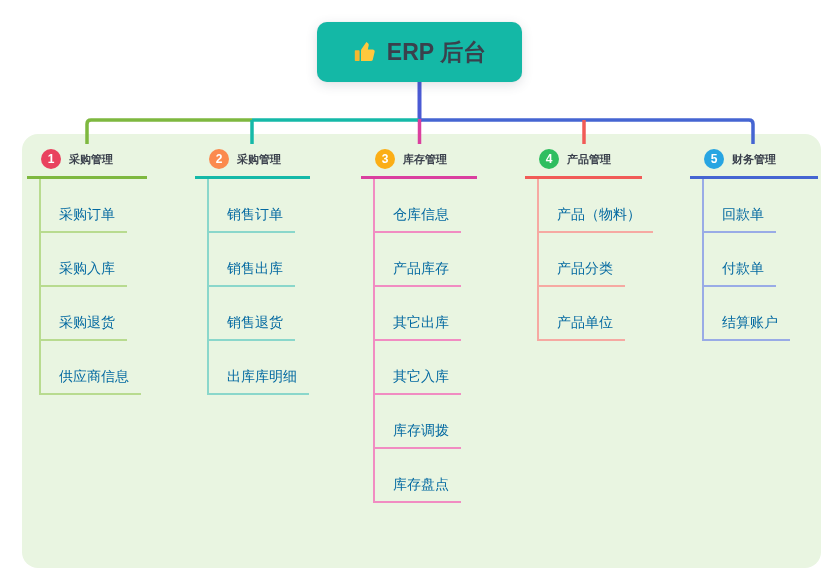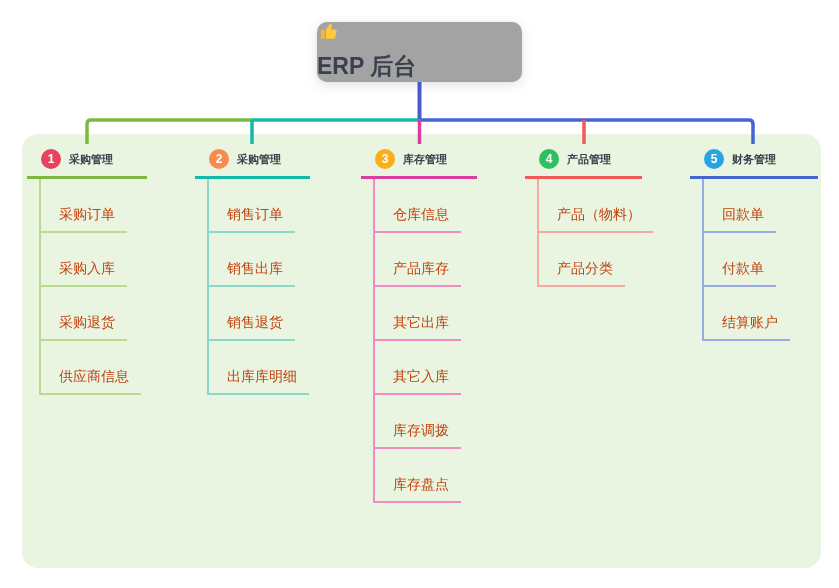--- a/index.html
+++ b/index.html
@@ -28,27 +28,26 @@
     width:839px; height:588px;
     z-index:2;
     pointer-events:none;
   }
 
   
   .root-node {
     position:absolute;
     left:317px; top:22px;
     width:205px; height:60px;
-    background:#a3a3a3;
+    background:#14b8a6;
     border-radius:10px;
     box-shadow:0 3px 12px rgba(60,70,90,.16), 0 0 1px rgba(60,70,90,.18);
-    display:flex; justify-content:center;
+    display:flex; align-items:center; justify-content:center;
     gap:10px;
     z-index:3;
-    flex-direction:column;
   }
   .root-node .root-title {
     font-size:23px;
     font-weight:600;
     color:#3A404C;
     white-space:nowrap;
   }
 
   
   .branch { position:absolute; top:147px; z-index:3; }
@@ -73,21 +72,21 @@
     white-space:nowrap;
   }
   .branch-items {
     margin-left:12px;
     border-left:2px solid var(--light);
     width:max-content;
   }
   .item { height:54px; display:flex; align-items:flex-end; }
   .item-label {
     font-size:14px;
-    color:#c2410c;
+    color:#0369a1;
     white-space:nowrap;
     padding:0 12px 7px 18px;
     border-bottom:2px solid var(--light);
   }
 </style>
 </head>
 <body>
 
 <div class="stage">
 
@@ -192,20 +191,23 @@
       <span class="badge">4</span>
       <span class="branch-label">产品管理</span>
     </div>
     <div class="branch-items">
       <div class="item">
           <span class="item-label">产品（物料）</span>
         </div>
       <div class="item">
           <span class="item-label">产品分类</span>
         </div>
+      <div class="item">
+          <span class="item-label">产品单位</span>
+        </div>
     </div>
   </div>
 
   <div class="branch" style="left: 690px; --main: #4565D2; --light: #99ABE6; --badge: #27A5E2;">
     <div class="branch-header" style="width:128px;">
       <span class="badge">5</span>
       <span class="branch-label">财务管理</span>
     </div>
     <div class="branch-items">
       <div class="item">

